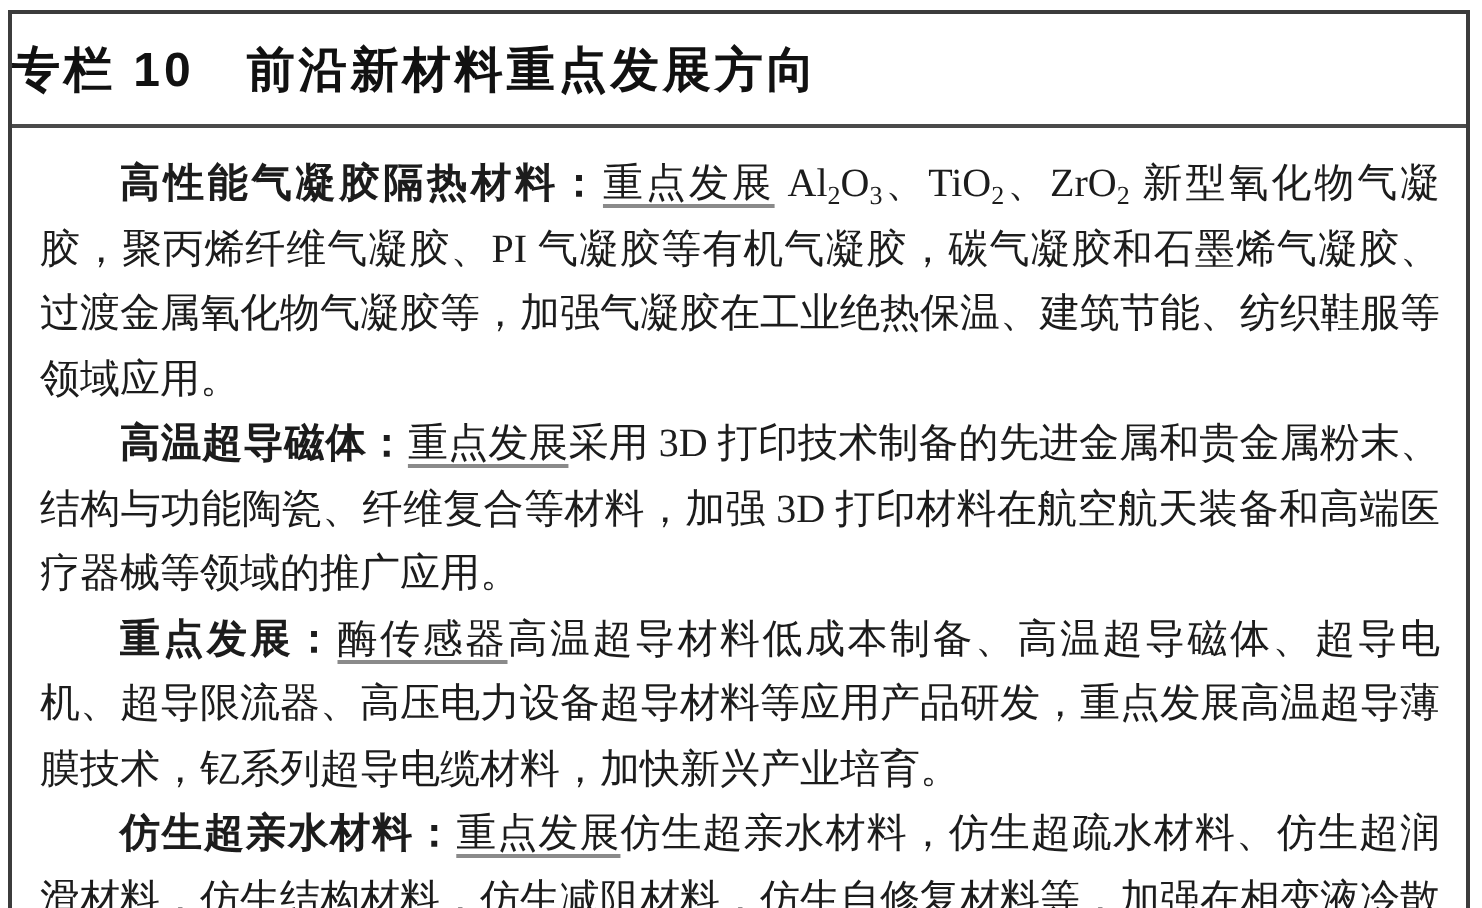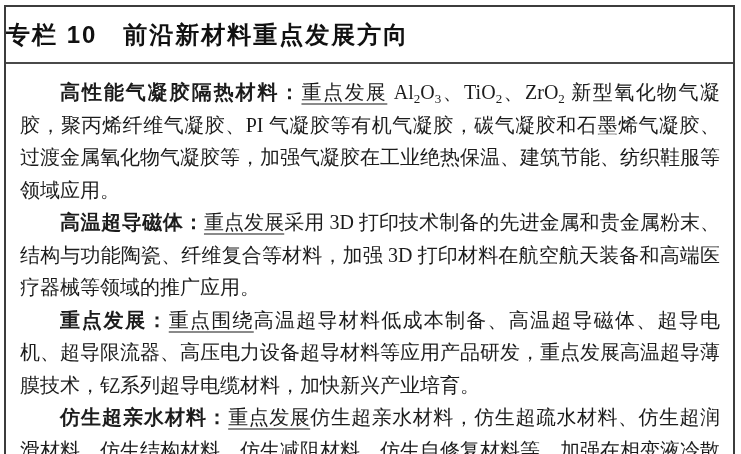--- a/index.html
+++ b/index.html
@@ -66,16 +66,16 @@
 </head>
 <body>
 
 <div class="column-box">
   <div class="title-bar">
     <h1 class="title">专栏 10　前沿新材料重点发展方向</h1>
   </div>
   <div class="body-area" id="paragraphs">
       <p class="para"><span class="seg-label">高性能气凝胶隔热材料：</span><span class="seg-u">重点发展</span><span> Al</span><sub class="seg-sub">2</sub><span>O</span><sub class="seg-sub">3</sub><span>、TiO</span><sub class="seg-sub">2</sub><span>、ZrO</span><sub class="seg-sub">2</sub><span> 新型氧化物气凝胶，聚丙烯纤维气凝胶、PI 气凝胶等有机气凝胶，碳气凝胶和石墨烯气凝胶、过渡金属氧化物气凝胶等，加强气凝胶在工业绝热保温、建筑节能、纺织鞋服等领域应用。</span></p>
       <p class="para"><span class="seg-label">高温超导磁体：</span><span class="seg-u">重点发展</span><span>采用 3D 打印技术制备的先进金属和贵金属粉末、结构与功能陶瓷、纤维复合等材料，加强 3D 打印材料在航空航天装备和高端医疗器械等领域的推广应用。</span></p>
-      <p class="para"><span class="seg-label">重点发展：</span><span class="seg-u">重点围绕</span><span>高温超导材料低成本制备、高温超导磁体、超导电机、超导限流器、高压电力设备超导材料等应用产品研发，重点发展高温超导薄膜技术，钇系列超导电缆材料，加快新兴产业培育。</span></p>
+      <p class="para"><span class="seg-label">重点发展：</span><span class="seg-u">酶传感器</span><span>高温超导材料低成本制备、高温超导磁体、超导电机、超导限流器、高压电力设备超导材料等应用产品研发，重点发展高温超导薄膜技术，钇系列超导电缆材料，加快新兴产业培育。</span></p>
       <p class="para"><span class="seg-label">仿生超亲水材料：</span><span class="seg-u">重点发展</span><span>仿生超亲水材料，仿生超疏水材料、仿生超润滑材料，仿生结构材料，仿生减阻材料，仿生自修复材料等，加强在相变液冷散热、酶传感器，防黏附、航行器、高压电气装备绝缘、混凝土裂纹修复等领域研发和推广应用。</span></p>
     </div>
 </div>
 
 </body></html>

